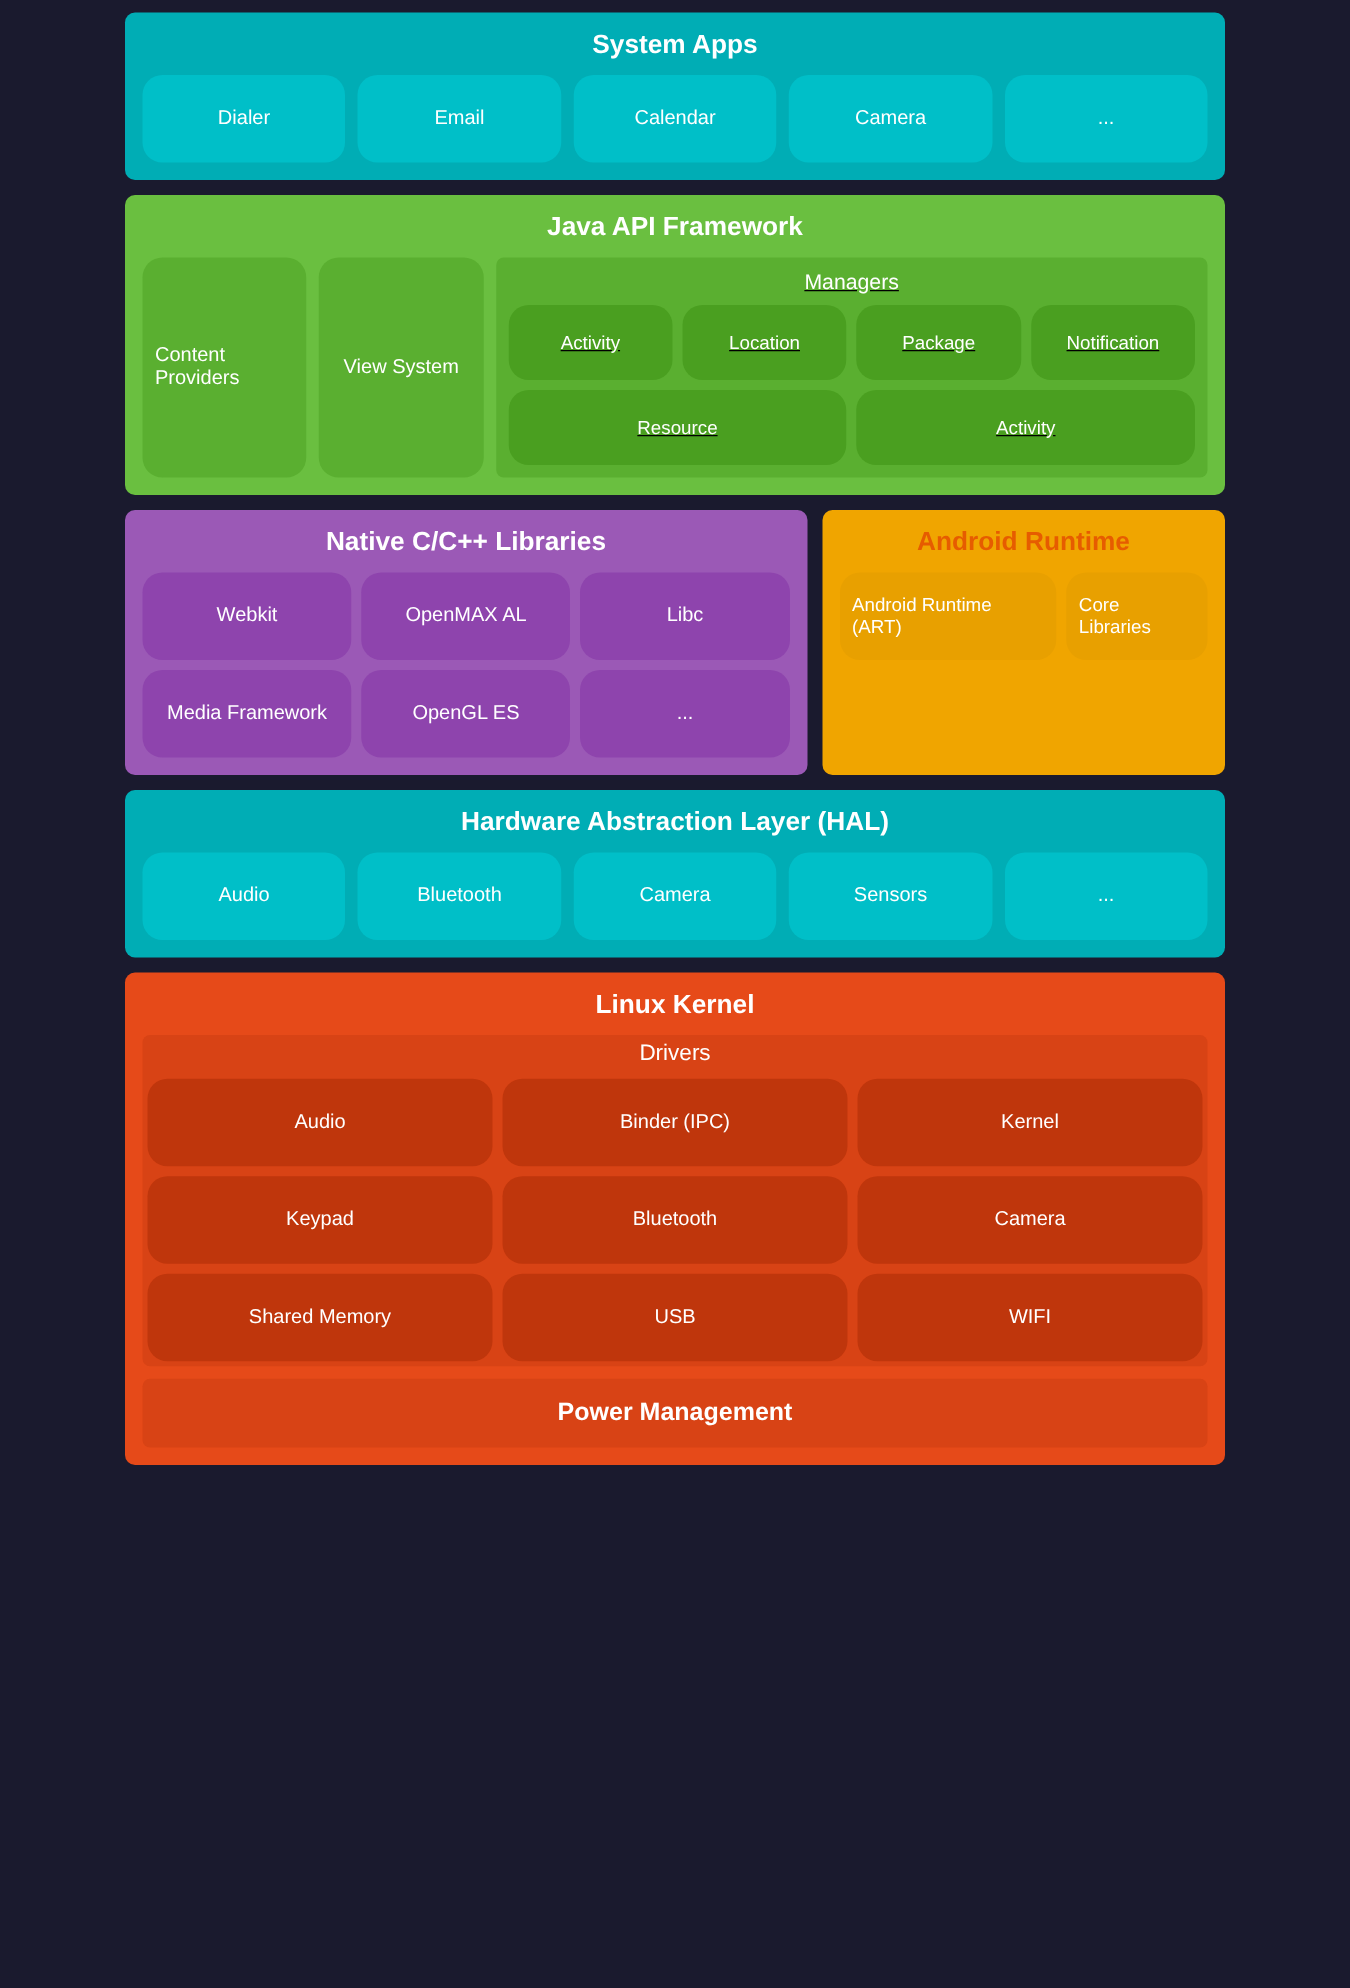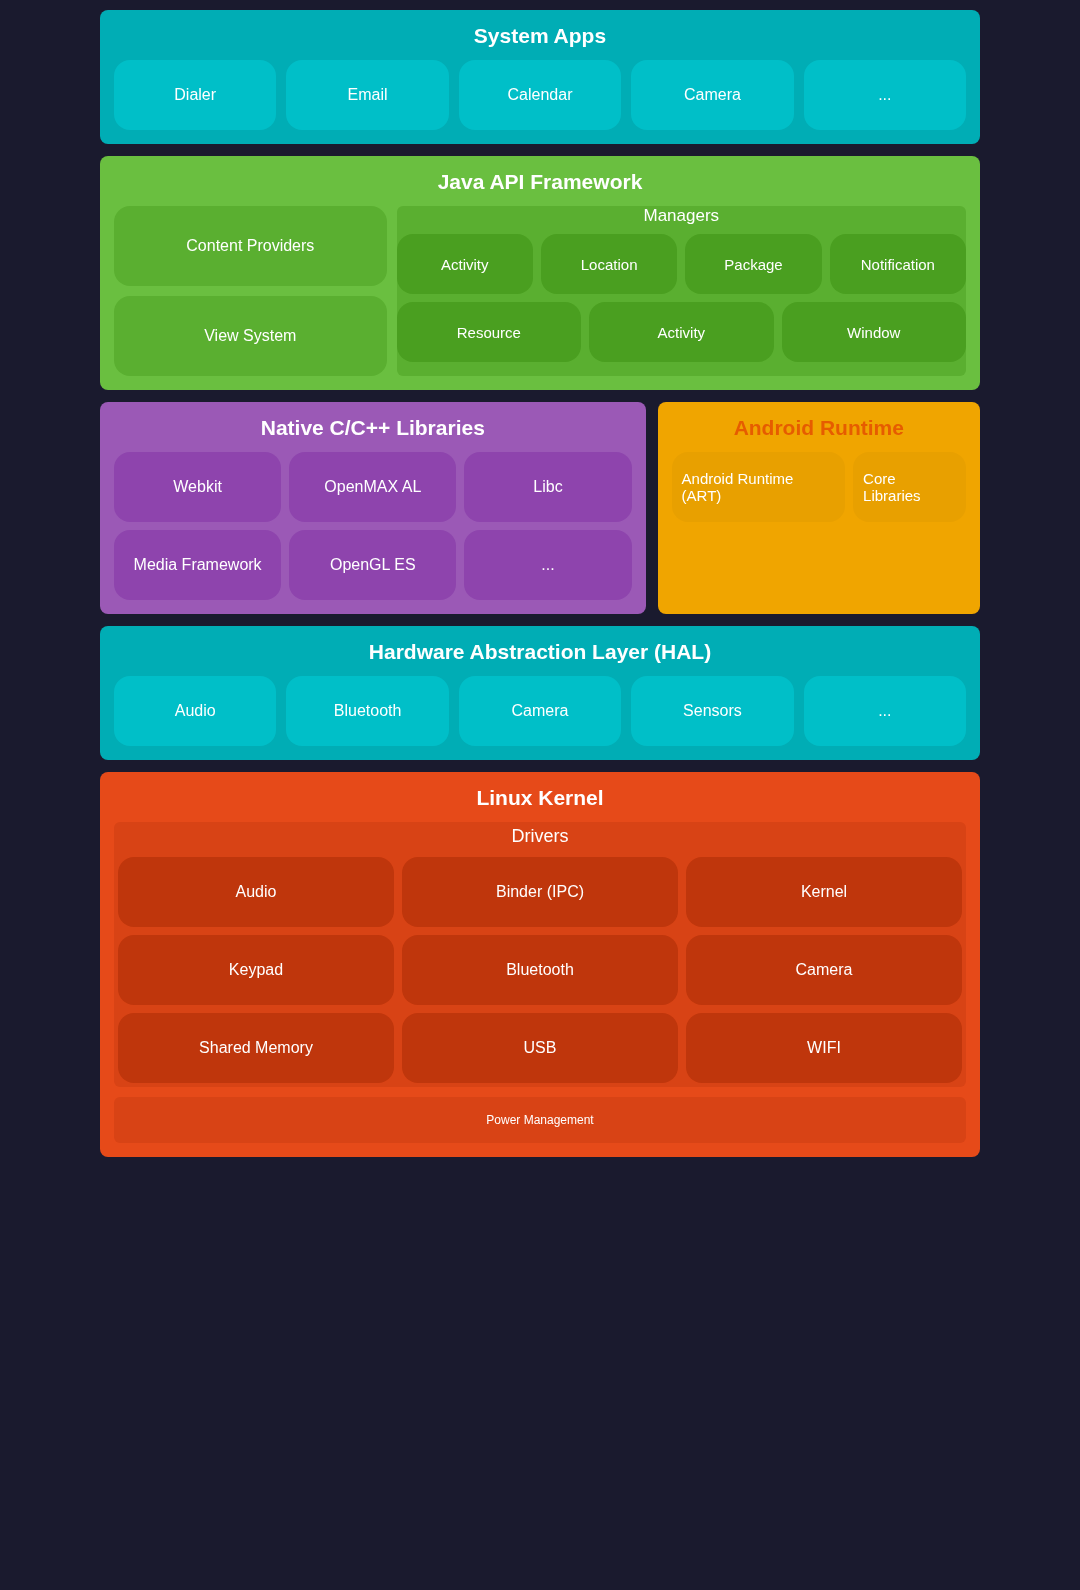--- a/index.html
+++ b/index.html
@@ -55,33 +55,35 @@
     
     .java-api {
       background: #6abf40;
     }
     .java-api-inner {
       display: flex;
       gap: 10px;
     }
     .java-api-left {
       display: flex;
-      flex-direction: column;
+      flex-direction: row;
       gap: 10px;
       width: 32%;
     }
     .java-api-left .box {
       background: #5aaf30;
       flex: 1;
       min-height: 80px;
     }
     .java-api-right {
       flex: 1;
       background: #5aaf30;
       border-radius: 6px;
+      padding: 10px;
+      text-decoration: underline;
     }
     .managers-title {
       text-align: center;
       color: white;
       font-size: 17px;
       margin-bottom: 8px;
     }
     .managers-grid {
       display: flex;
       flex-direction: column;
@@ -192,22 +194,22 @@
       background: #bf360c;
       flex: 1;
       min-height: 70px;
     }
     .power-mgmt {
       background: #d84315;
       border-radius: 6px;
       padding: 16px;
       text-align: center;
       color: white;
-      font-size: 12px;
-      font-weight: 400;
+      font-size: 20px;
+      font-weight: 700;
     }
   </style>
 </head>
 <body>
 
 <div class="layer system-apps">
   <div class="layer-title">System Apps</div>
   <div class="boxes-row">
     <div class="box">Dialer</div>
     <div class="box">Email</div>
@@ -229,21 +231,20 @@
       <div class="managers-grid">
         <div class="managers-row">
           <div class="box">Activity</div>
           <div class="box">Location</div>
           <div class="box">Package</div>
           <div class="box">Notification</div>
         </div>
         <div class="managers-row">
           <div class="box">Resource</div>
           <div class="box">Activity</div>
-          <div class="box">Window</div>
         </div>
       </div>
     </div>
   </div>
 </div>
 
 <div class="native-runtime-row">
   <div class="native-cpp">
     <div class="layer-title">Native C/C++ Libraries</div>
     <div class="native-cpp-grid">

